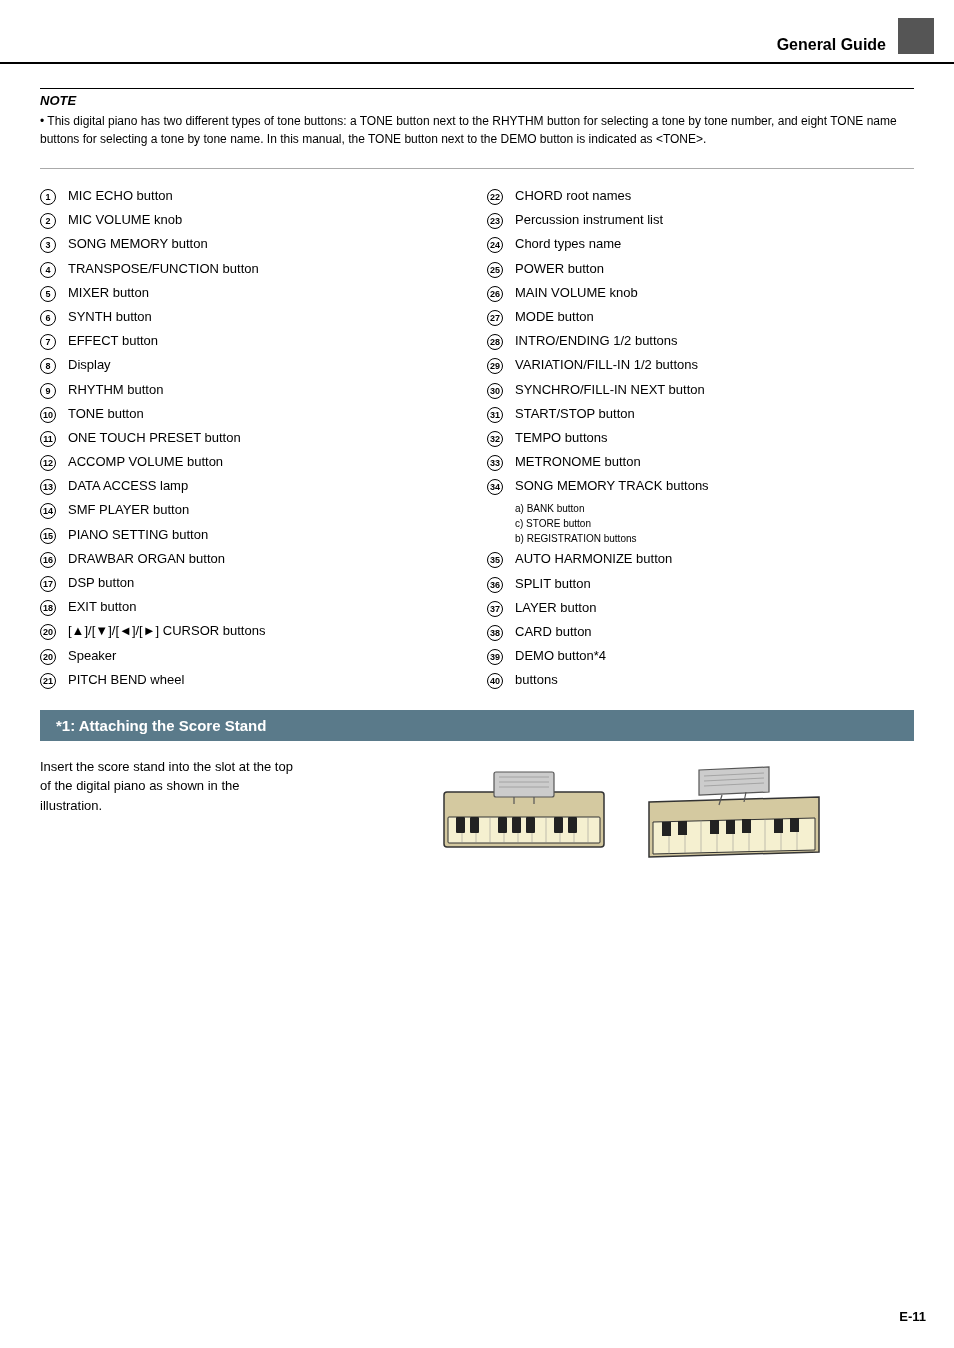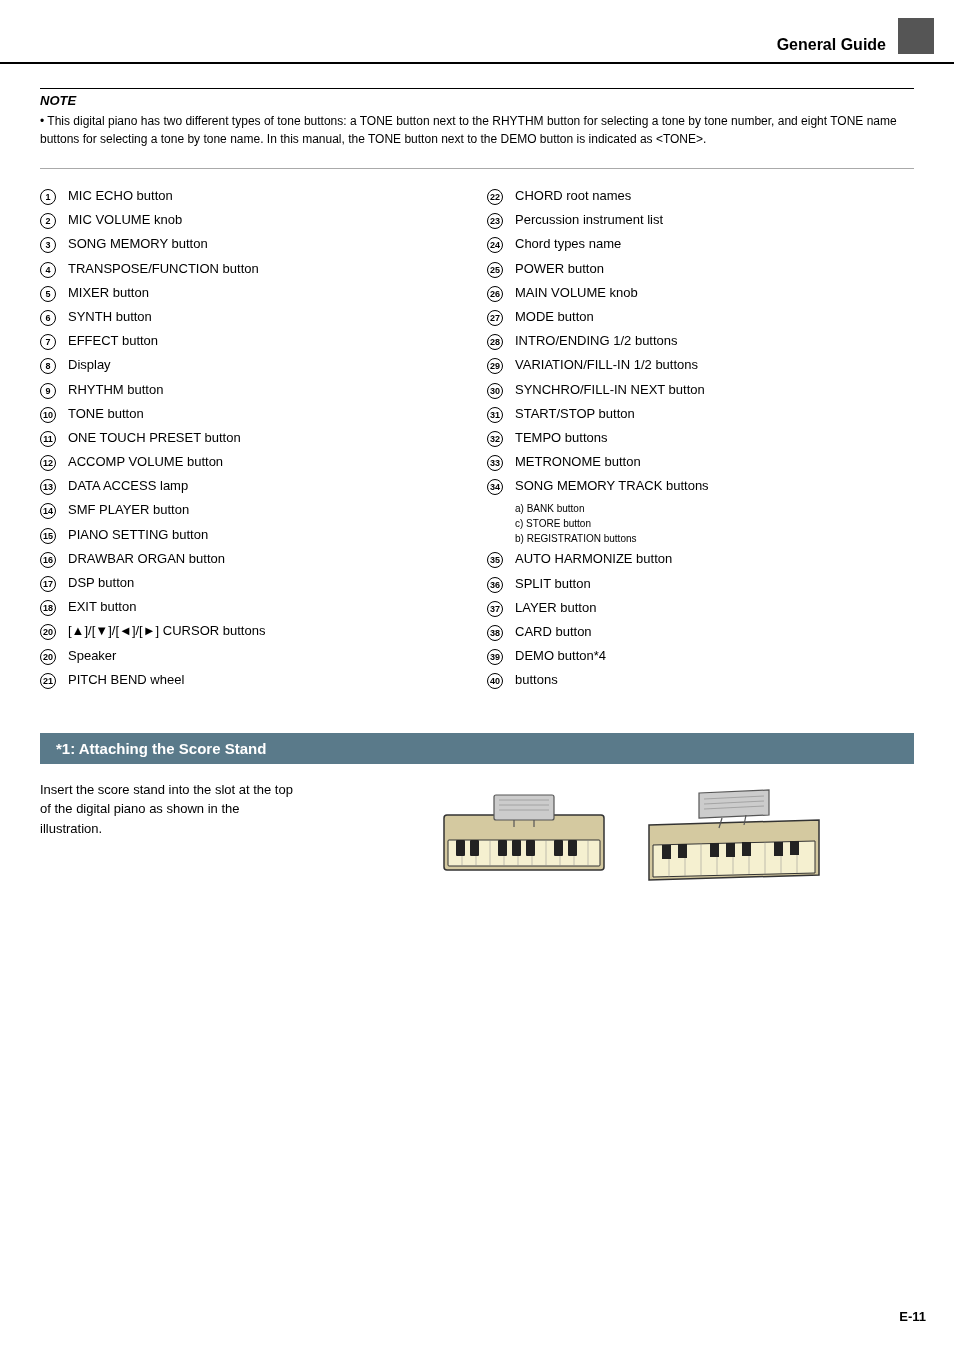--- a/index.html
+++ b/index.html
@@ -105,21 +105,21 @@
       line-height: 1.5;
     }
 
     
     .section-heading {
       background: #5a7a8a;
       color: #fff;
       font-weight: bold;
       font-size: 15px;
       padding: 7px 16px;
-      margin: 37px 40px 16px 40px;
+      margin: 14px 40px 16px 40px;
     }
 
     
     .score-section {
       display: flex;
       margin: 0 40px;
       gap: 43px;
       align-items: flex-start;
     }
     .score-text {

